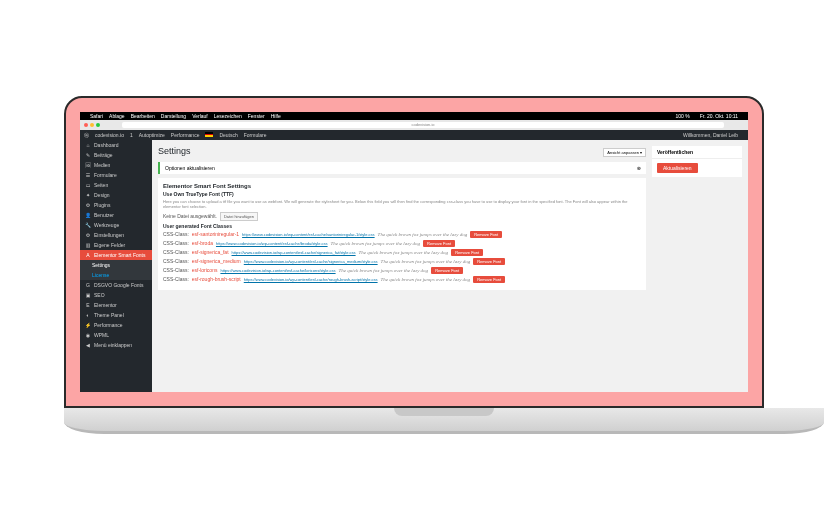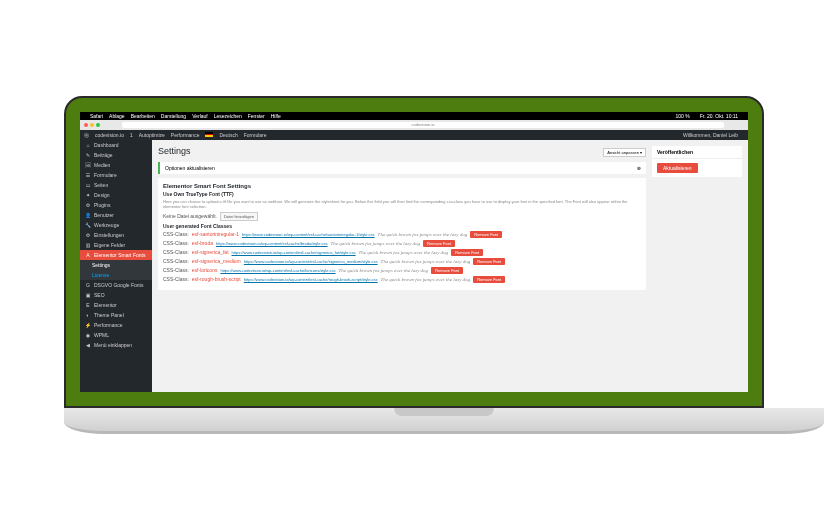--- a/index.html
+++ b/index.html
@@ -1,18 +1,18 @@
 <!DOCTYPE html>
 <html><head>
 <meta charset="utf-8">
 <style>
 *{margin:0;padding:0;box-sizing:border-box;font-family:-apple-system,sans-serif}
 body{background:#fff;display:flex;justify-content:center;align-items:center;height:529px}
 .laptop{position:relative;width:700px}
-.screen-frame{background:#4d7c0f;border-radius:18px 18px 0 0;padding:14px;border:2px solid #2a2a2a}
+.screen-frame{background:#fca5a5;border-radius:18px 18px 0 0;padding:14px;border:2px solid #2a2a2a}
 .screen{background:#fff;width:100%;height:280px;overflow:hidden;font-size:5px}
 .menubar{background:#000;color:#fff;display:flex;align-items:center;padding:1px 4px;font-size:5px;height:8px}
 .menubar span{margin-right:6px}
 .menubar .right{margin-left:auto;display:flex;gap:4px}
 .browserbar{background:#e8e8e8;height:10px;display:flex;align-items:center;padding:0 4px;gap:2px}
 .dots{display:flex;gap:2px}
 .dot{width:4px;height:4px;border-radius:50%}
 .dot.r{background:#ff5f56}.dot.y{background:#ffbd2e}.dot.g{background:#27c93f}
 .url{background:#fff;flex:1;margin:0 20px;height:6px;border-radius:2px;font-size:4px;text-align:center;line-height:6px;color:#888}
 .wpbar{background:#23282d;color:#ccc;height:10px;display:flex;align-items:center;padding:0 4px;font-size:5px}

